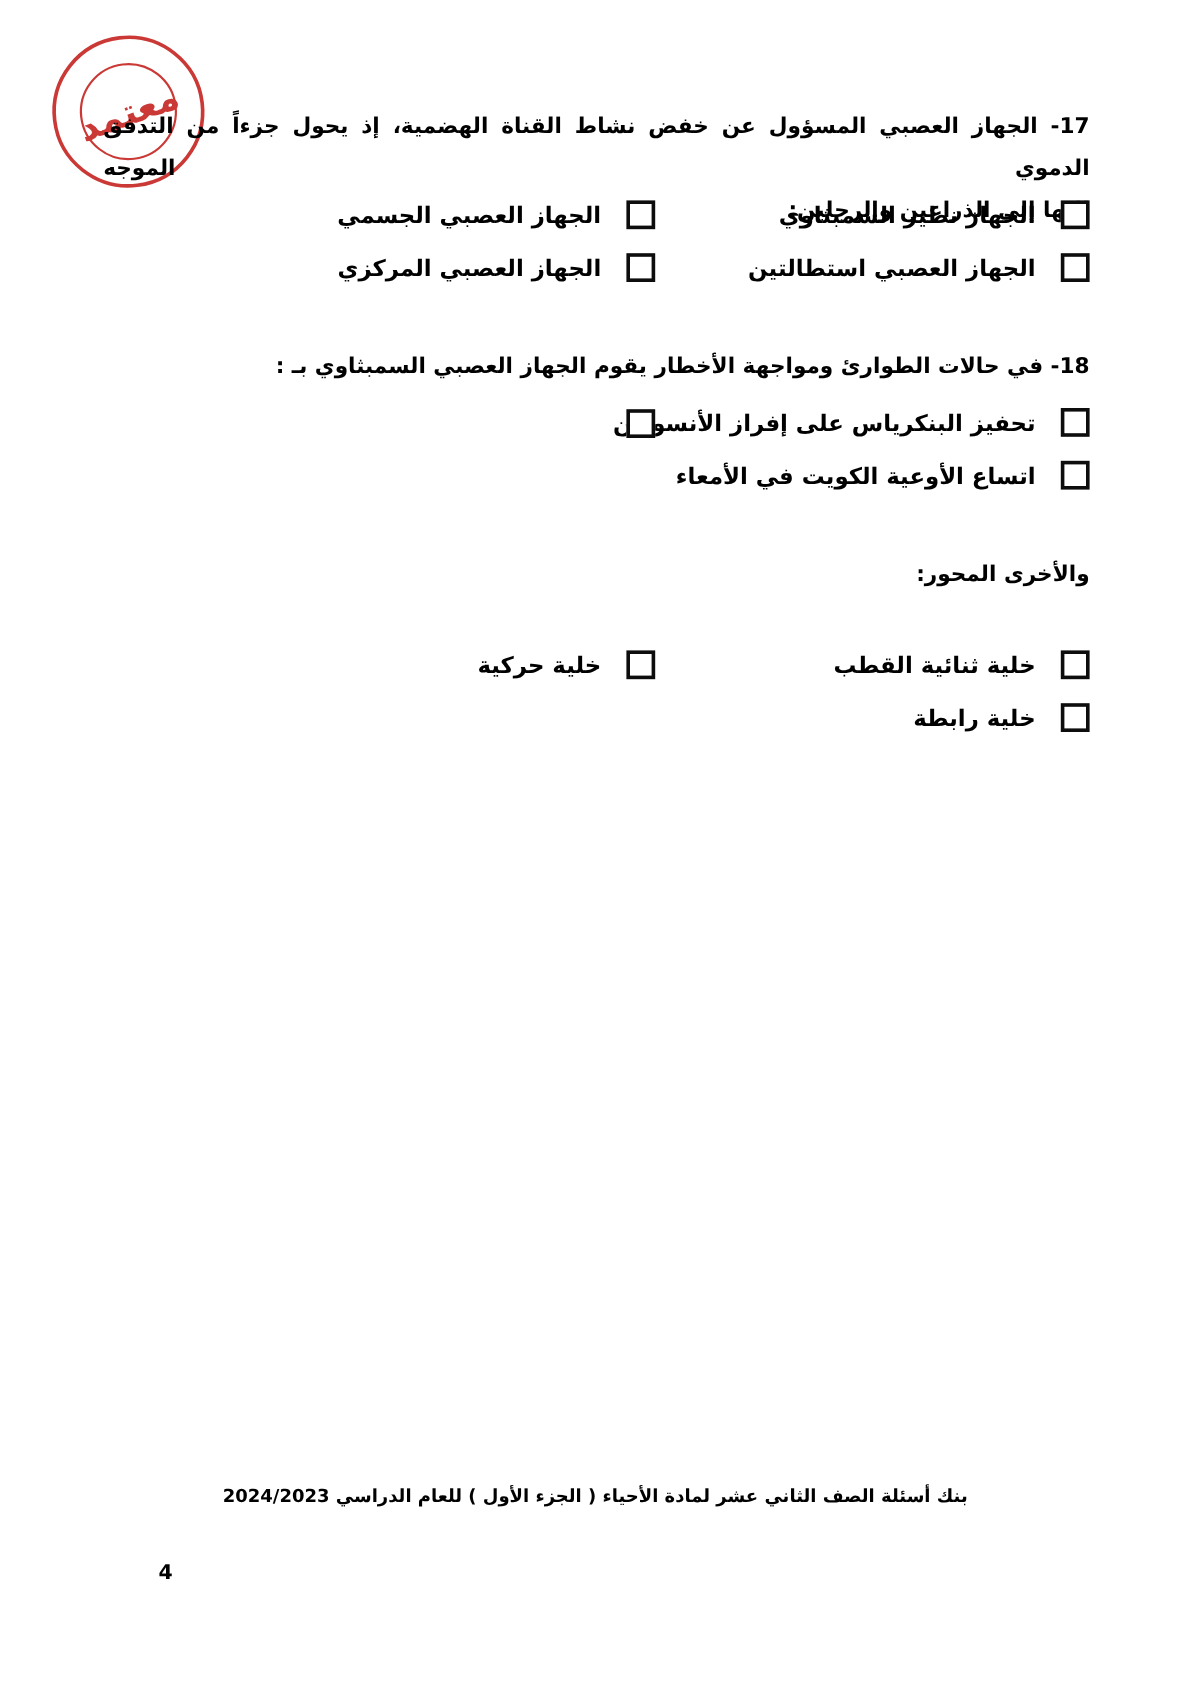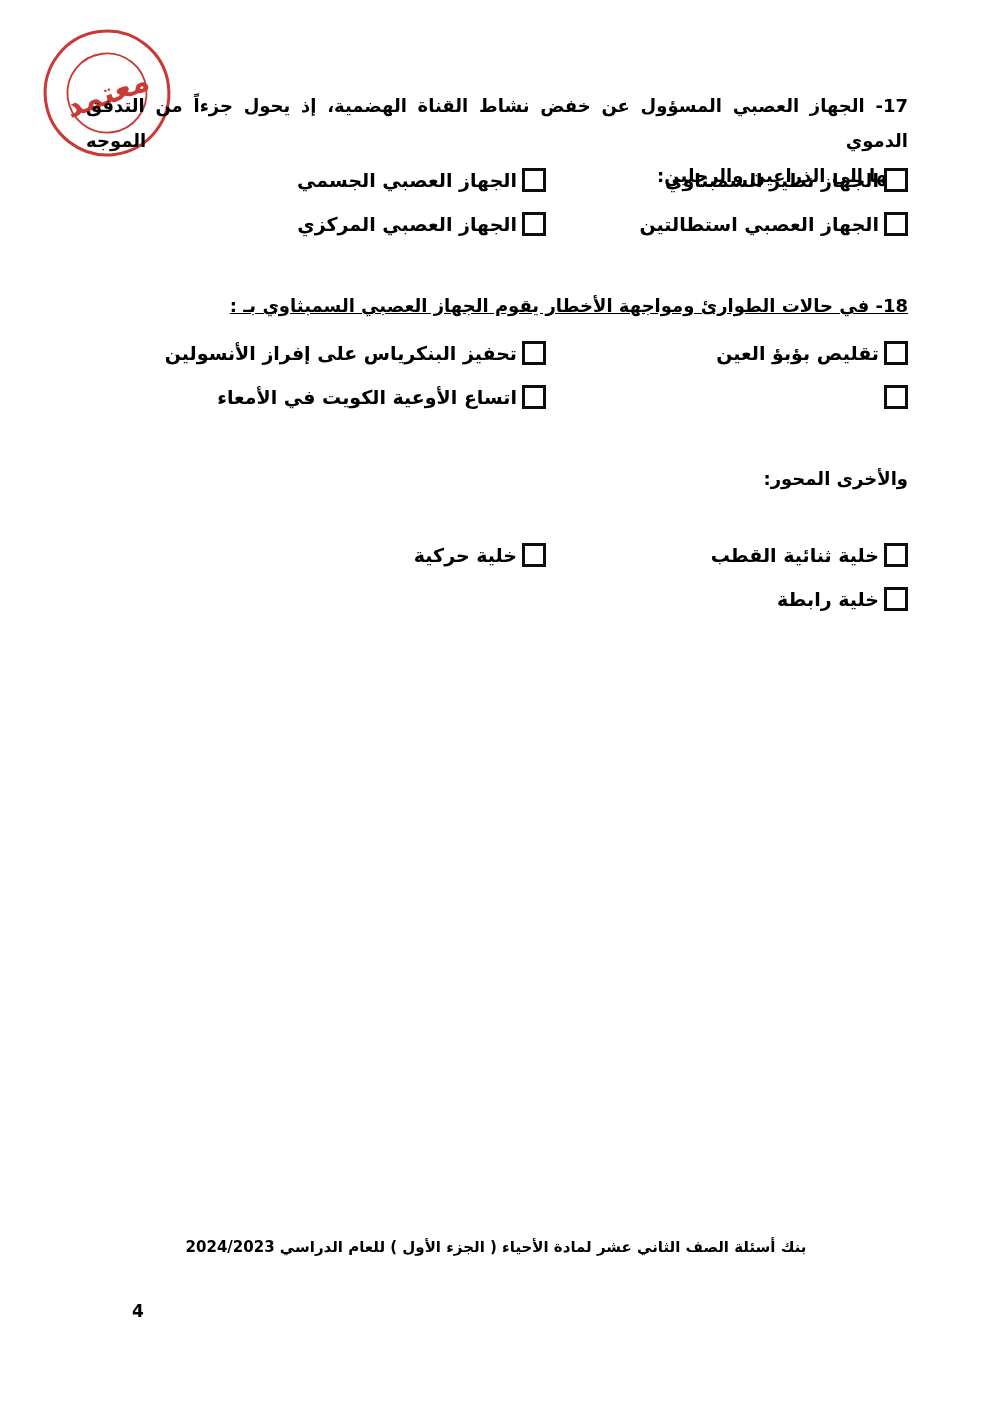--- a/index.html
+++ b/index.html
@@ -40,43 +40,42 @@
     text-align: right;
     font-size: 18px;
     line-height: 35px;
     letter-spacing: 0;
   }
   .q-line-fill {
     text-align: justify;
     text-align-last: justify;
   }
   #q17 { top: 88px; }
-  #q18 { top: 288px; text-decoration: underline; }
+  #q18 { top: 288px; }
   #q19 { top: 461px; }
 
   
   .options {
     position: absolute;
     right: 84px;
     left: 86px;
     display: grid;
     grid-template-columns: 362px 1fr;
     grid-auto-rows: 44px;
     direction: rtl;
     align-items: center;
   }
   #q17-options { top: 158px; }
   #q18-options { top: 331px; }
   #q19-options { top: 533px; }
 
   .option {
     display: flex;
     flex-direction: row;
-    align-items: center;
-    gap: 5px;
+    gap: 21px;
     direction: rtl;
     cursor: default;
   }
   .cb {
     flex: 0 0 auto;
     width: 24px;
     height: 24px;
     box-sizing: border-box;
     border: 3px solid #0d0d0d;
     background: #ffffff;
@@ -146,24 +145,20 @@
     </div>
   </div>
 
   <section class="question" id="q18">
     <div>18- في حالات الطوارئ ومواجهة الأخطار يقوم الجهاز العصبي السمبثاوي  بـ :</div>
   </section>
 
   <div class="options" id="q18-options">
     <div class="option">
       <span class="cb"></span>
-      <span class="opt-label">تقليص بؤبؤ العين</span>
-    </div>
-    <div class="option">
-      <span class="cb"></span>
       <span class="opt-label">تحفيز البنكرياس على إفراز الأنسولين</span>
     </div>
     <div class="option">
       <span class="cb"></span>
     </div>
     <div class="option">
       <span class="cb"></span>
       <span class="opt-label">اتساع الأوعية الكويت في الأمعاء</span>
     </div>
   </div>

